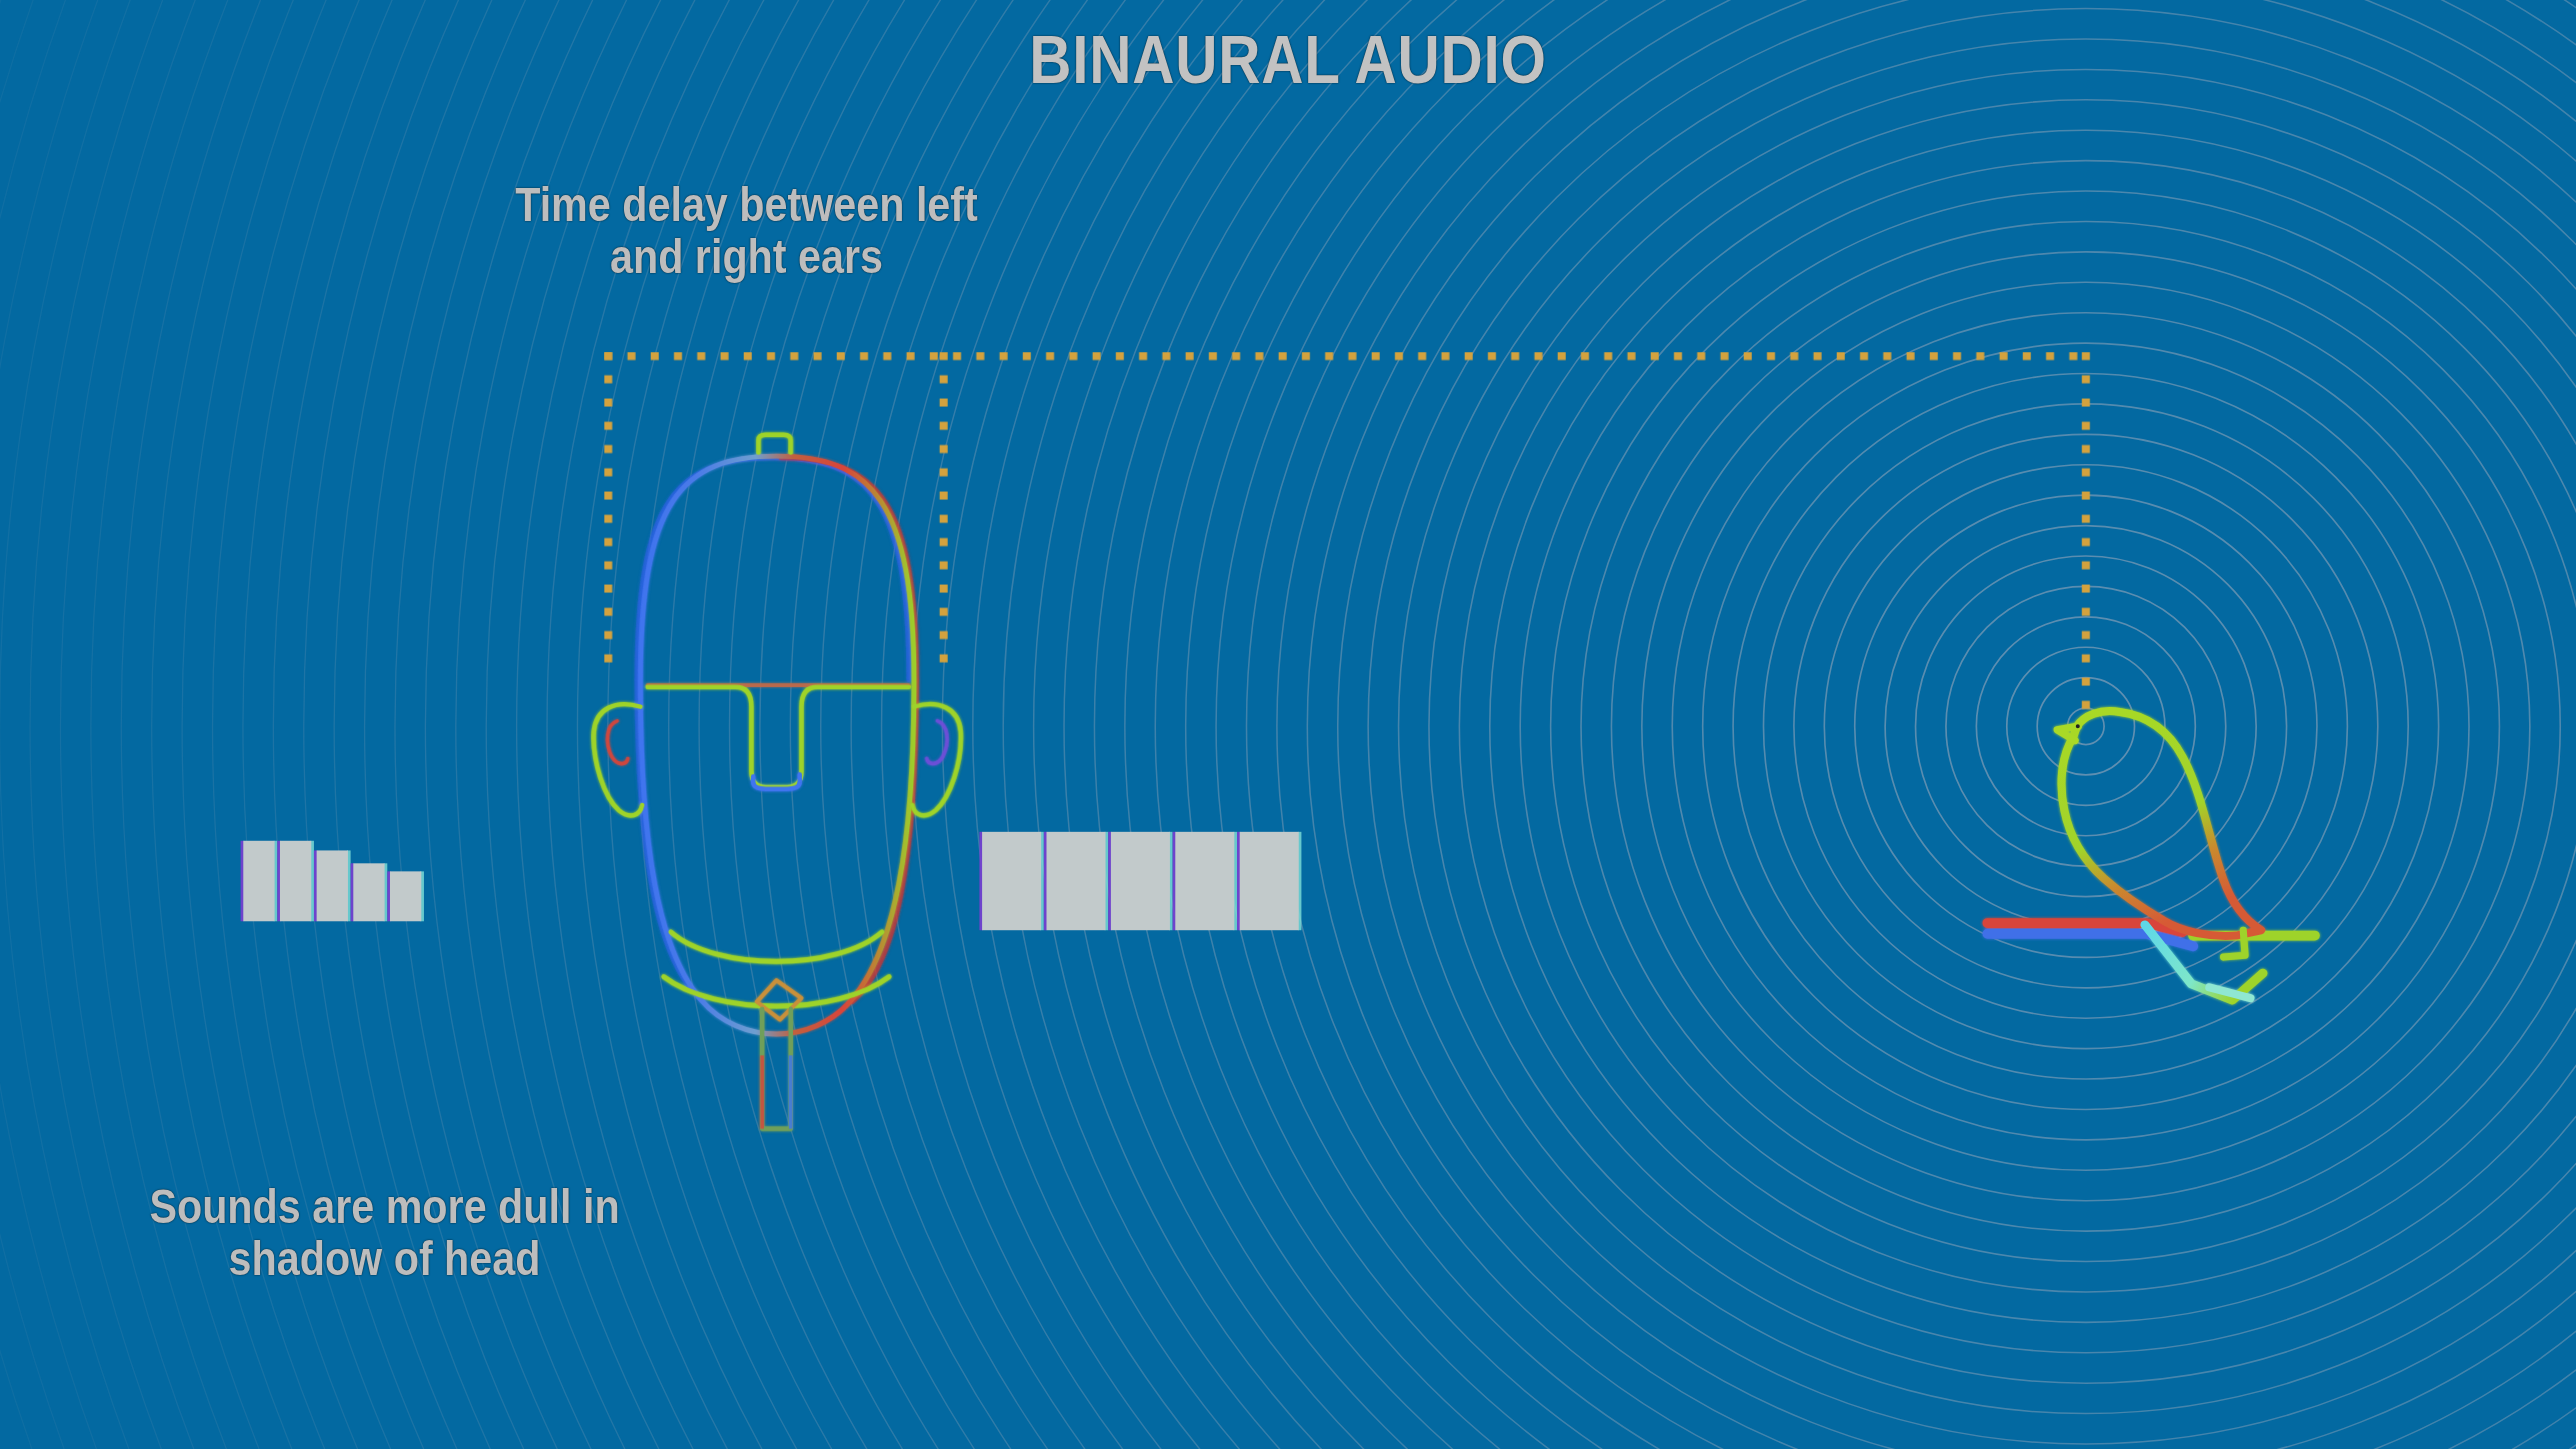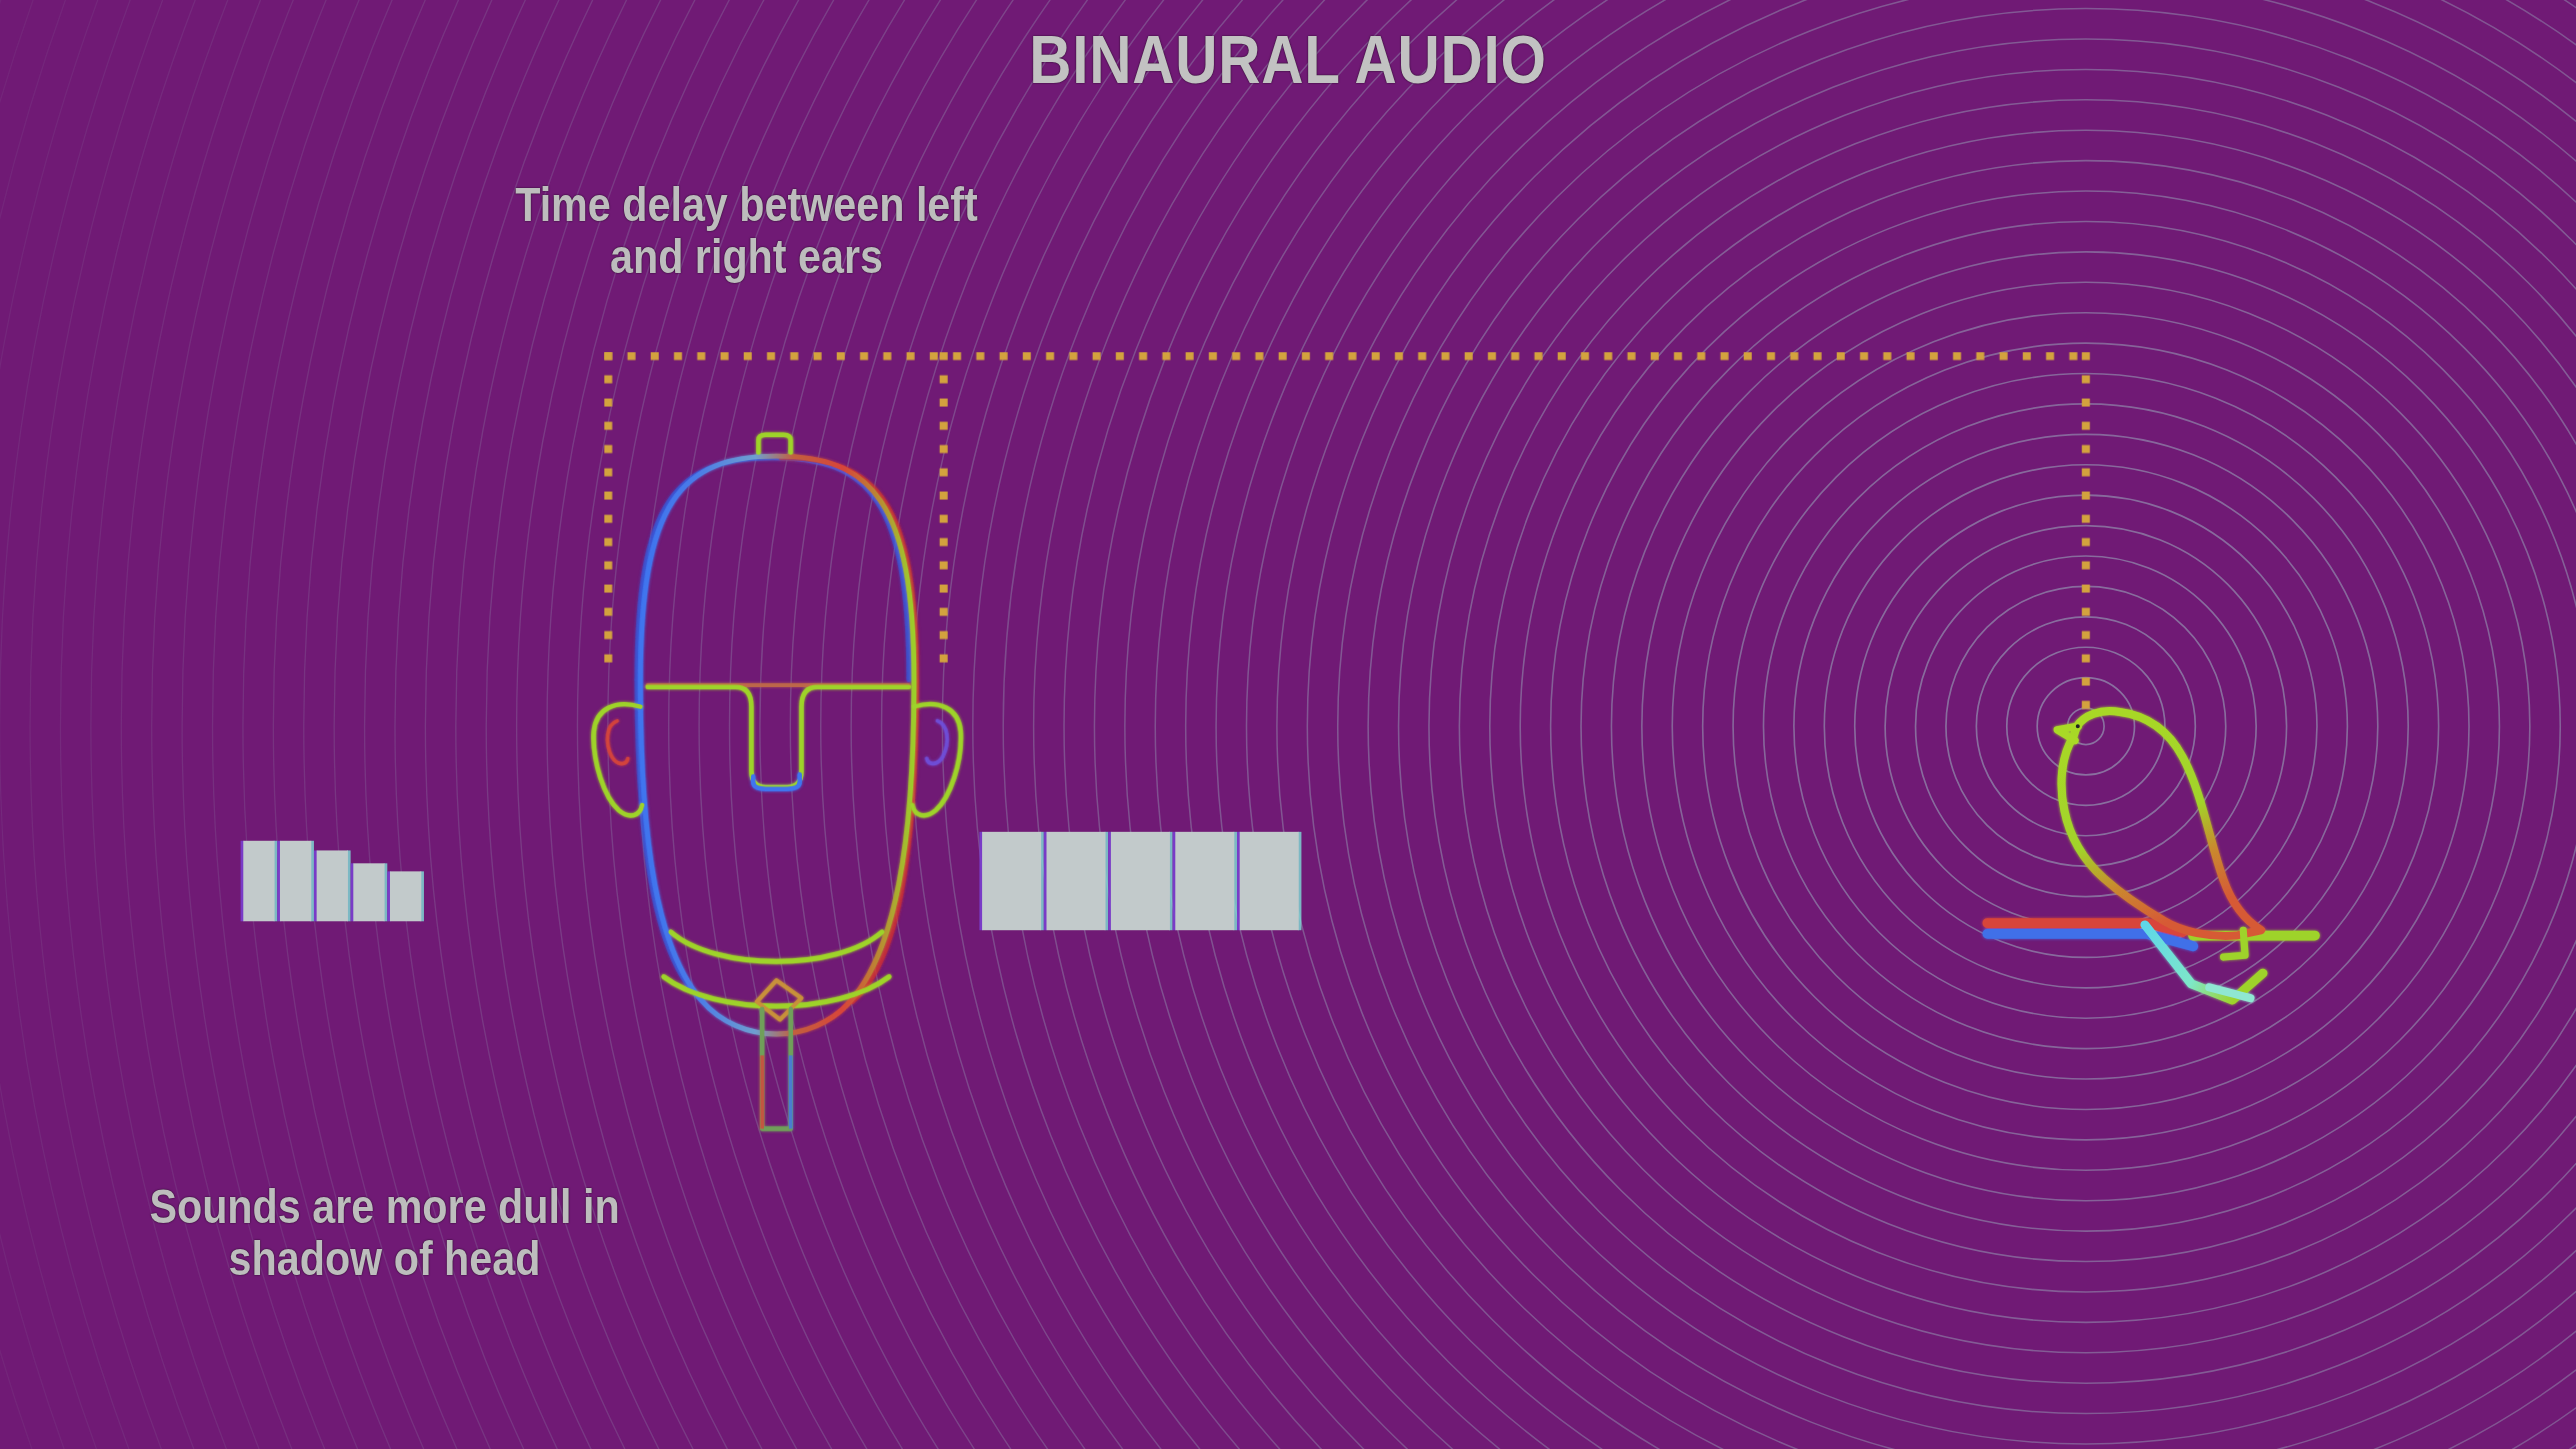--- a/index.html
+++ b/index.html
@@ -4,21 +4,21 @@
 <style>
   html, body {
     margin: 0; padding: 0;
     background: #000;
     width: 2576px; height: 1449px;
     overflow: hidden;
   }
   #stage {
     position: relative;
     width: 2576px; height: 1449px;
-    background: #701a75;
+    background: #0369a1;
     overflow: hidden;
     font-family: "Liberation Sans", sans-serif;
   }
   #ripples { position:absolute; left:0; top:0; width:2576px; height:1449px; }
   #artwork { position:absolute; left:0; top:0; width:2576px; height:1449px; }
 
   .cap {
     position: absolute;
     color: #b8b8b8;
     font-family: "Liberation Sans", sans-serif;

